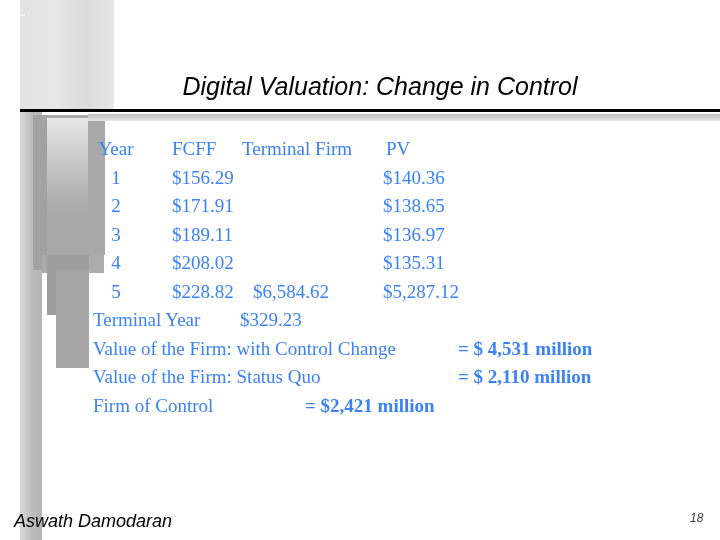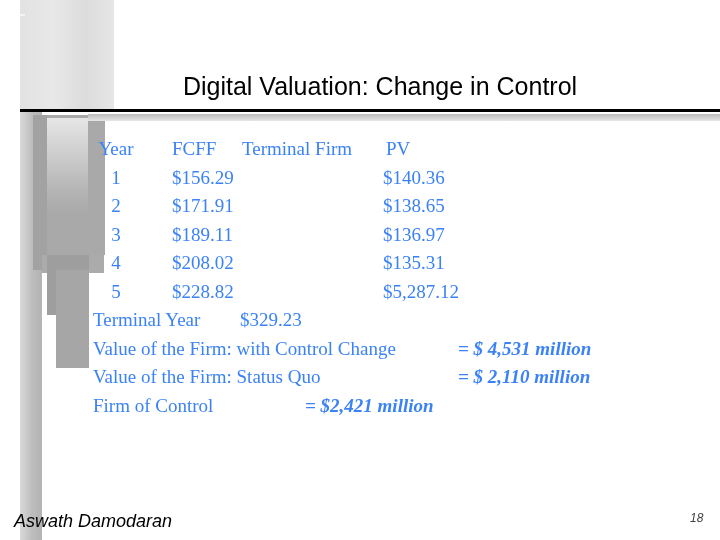--- a/index.html
+++ b/index.html
@@ -73,20 +73,21 @@
   
   .title {
     position: absolute;
     left: 60px; top: 72px;
     width: 640px;
     text-align: center;
     font-family: "Liberation Sans", sans-serif;
     font-size: 25px;
     color: #000000;
     white-space: nowrap;
+    font-style: italic;
   }
 
   
   .rule {
     position: absolute;
     left: 20px; top: 109px;
     width: 700px; height: 3px;
     background: #000000;
   }
   .rule-shadow {
@@ -107,21 +108,21 @@
   }
   .line {
     position: relative;
     height: 28.5px;
     white-space: nowrap;
   }
   .cell {
     position: absolute;
     top: 0;
   }
-  .bold { font-weight: bold; font-style: italic; }
+  .bold { font-weight: bold; }
 
   
   .c-year   { left: 93px;  width: 46px; text-align: center; }
   .c-fcff   { left: 172px; }
   .c-term   { left: 242px; }
   .c-pv     { left: 386px; }
 
   .c-yearnum { left: 93px; width: 46px; text-align: center; }
   .c-fcffval { left: 172px; }
   .c-termval { left: 305px; }
@@ -206,20 +207,21 @@
     <div class="line">
       <span class="cell c-yearnum">4</span>
       <span class="cell c-fcffval">$208.02</span>
       <span class="cell c-termval"></span>
       <span class="cell c-pvval">$135.31</span>
     </div>
 
     <div class="line">
       <span class="cell c-yearnum">5</span>
       <span class="cell c-fcffval">$228.82</span>
+      <span class="cell" style="left:253px">$6,584.62</span>
       <span class="cell" style="left:383px">$5,287.12</span>
     </div>
 
     <div class="line">
       <span class="cell c-tylabel">Terminal Year</span>
       <span class="cell c-tyval">$329.23</span>
     </div>
 
     <div class="line">
       <span class="cell c-label">Value of the Firm: with Control Change</span>

